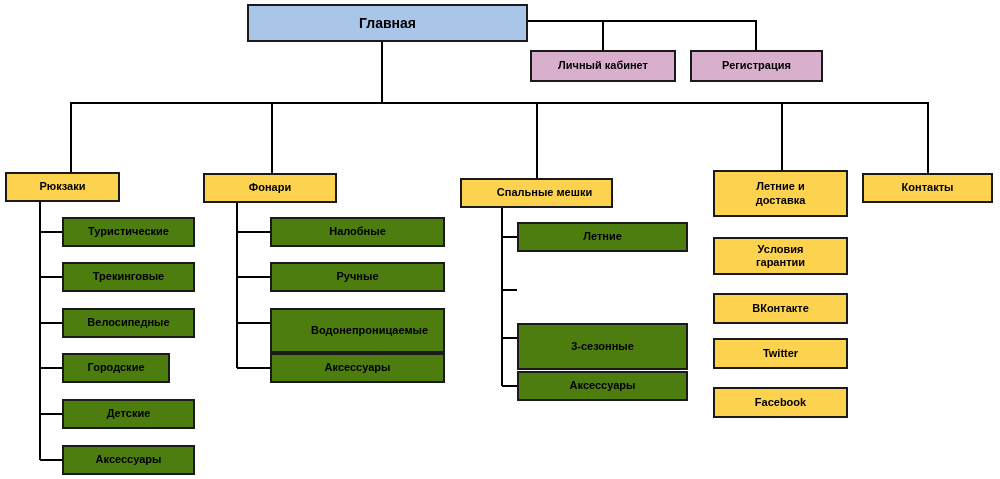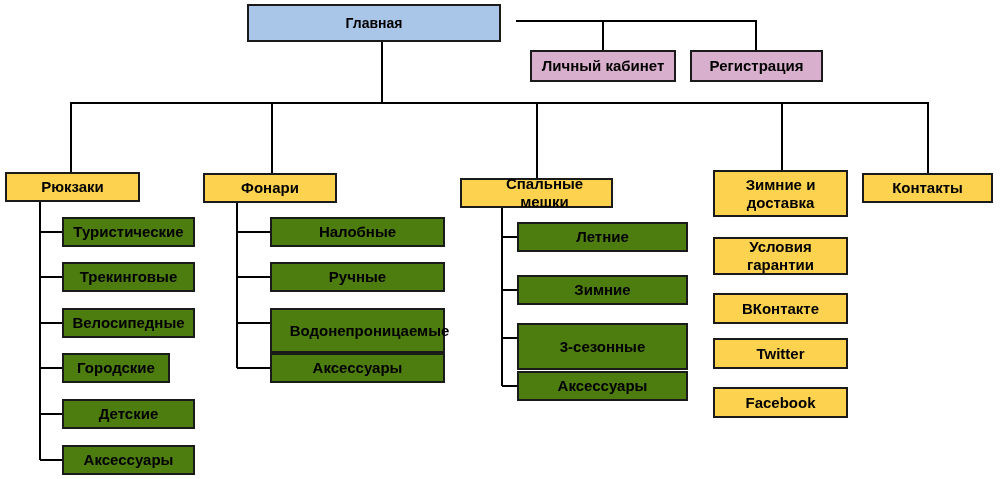--- a/index.html
+++ b/index.html
@@ -18,21 +18,21 @@
   }
   .node {
     position: absolute;
     box-sizing: border-box;
     border: 2px solid #1a1a1a;
     display: flex;
     align-items: center;
     justify-content: center;
     text-align: center;
     font-weight: bold;
-    font-size: 15px;
+    font-size: 11px;
     color: #000000;
     white-space: pre-line;
     line-height: 1.2;
     padding: 1px 4px;
   }
   .root     { background: #a9c6e8; font-size: 14px; }
   .account  { background: #d8afcc; }
   .category { background: #fcd24e; }
   .item     { background: #4d7c0f; }
 </style>
@@ -71,45 +71,44 @@
     <line x1="237" y1="323" x2="270" y2="323"></line>
     <line x1="237" y1="368" x2="270" y2="368"></line>
 
     <line x1="502" y1="206" x2="502" y2="386"></line>
     <line x1="502" y1="237" x2="517" y2="237"></line>
     <line x1="502" y1="290" x2="517" y2="290"></line>
     <line x1="502" y1="338" x2="517" y2="338"></line>
     <line x1="502" y1="386" x2="517" y2="386"></line>
   </svg>
 
-  <div class="node root" style="left:247px; top:4px; width:254px; height:38px;">Главная</div>
+  <div class="node root" style="left:247px; top:4px; width:281px; height:38px;">Главная</div>
   <div class="node account" style="left:530px; top:50px; width:146px; height:32px;">Личный кабинет</div>
   <div class="node account" style="left:690px; top:50px; width:133px; height:32px;">Регистрация</div>
 
-  <div class="node category" style="left:5px; top:172px; width:135px; height:30px;text-align:center;">Рюкзаки</div>
+  <div class="node category" style="left:5px; top:172px; width:115px; height:30px;text-align:center;">Рюкзаки</div>
   <div class="node category" style="left:203px; top:173px; width:134px; height:30px;">Фонари</div>
   <div class="node category" style="left:460px; top:178px; width:153px; height:30px;padding-left:20px;">Спальные мешки</div>
-  <div class="node category" style="left:713px; top:170px; width:135px; height:47px;">Зимние и
+  <div class="node category" style="left:713px; top:170px; width:135px; height:47px;">Летние и
 доставка</div>
   <div class="node category" style="left:862px; top:173px; width:131px; height:30px;">Контакты</div>
 
   <div class="node item" style="left:62px; top:217px; width:133px; height:30px;">Туристические</div>
   <div class="node item" style="left:62px; top:262px; width:133px; height:30px;">Трекинговые</div>
   <div class="node item" style="left:62px; top:308px; width:133px; height:30px;">Велосипедные</div>
   <div class="node item" style="left:62px; top:353px; width:108px; height:30px;">Городские</div>
   <div class="node item" style="left:62px; top:399px; width:133px; height:30px;">Детские</div>
   <div class="node item" style="left:62px; top:445px; width:133px; height:30px;">Аксессуары</div>
 
   <div class="node item" style="left:270px; top:217px; width:175px; height:30px;">Налобные</div>
   <div class="node item" style="left:270px; top:262px; width:175px; height:30px;">Ручные</div>
   <div class="node item" style="left:270px; top:308px; width:175px; height:45px;padding-left:28px;">Водонепроницаемые</div>
   <div class="node item" style="left:270px; top:353px; width:175px; height:30px;">Аксессуары</div>
 
   <div class="node item" style="left:517px; top:222px; width:171px; height:30px;">Летние</div>
-  <div class="node item" style="left:517px; top:275px; width:171px; height:30px;">Зимние</div>
   <div class="node item" style="left:517px; top:323px; width:171px; height:47px;">3-сезонные</div>
   <div class="node item" style="left:517px; top:371px; width:171px; height:30px;">Аксессуары</div>
 
   <div class="node category" style="left:713px; top:237px; width:135px; height:38px;">Условия
 гарантии</div>
   <div class="node category" style="left:713px; top:293px; width:135px; height:31px;">ВКонтакте</div>
   <div class="node category" style="left:713px; top:338px; width:135px; height:31px;">Twitter</div>
   <div class="node category" style="left:713px; top:387px; width:135px; height:31px;">Facebook</div>
 
 </div>

